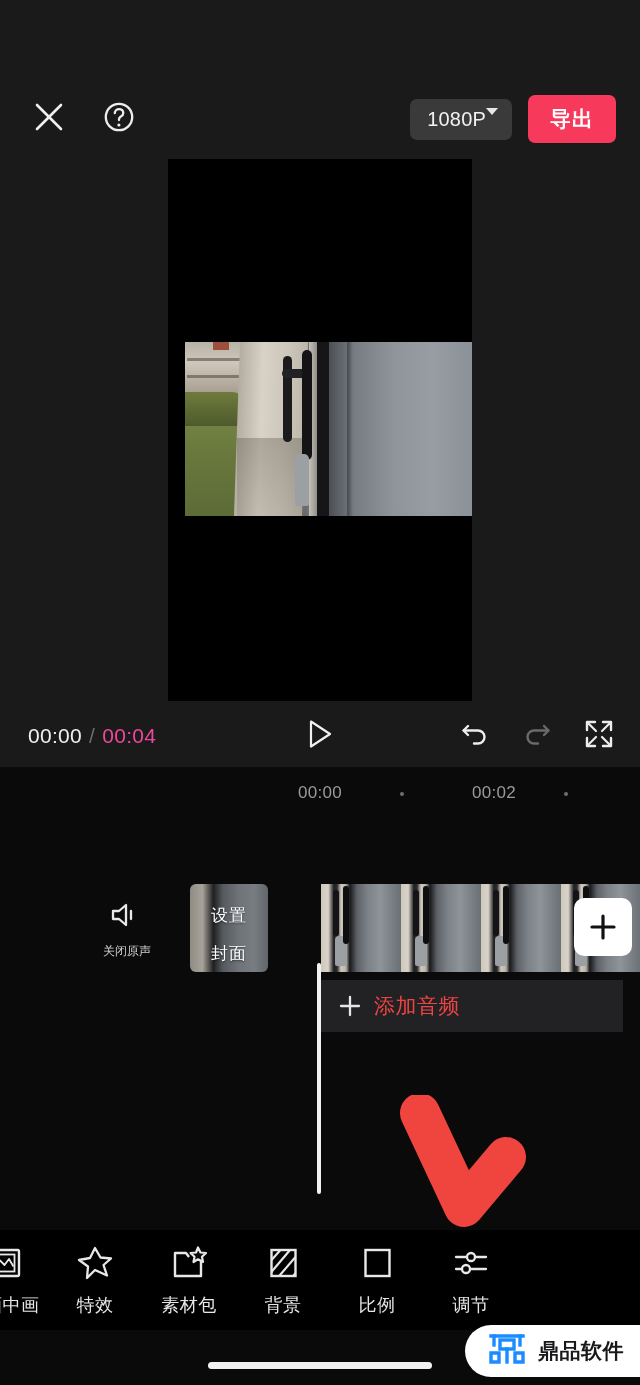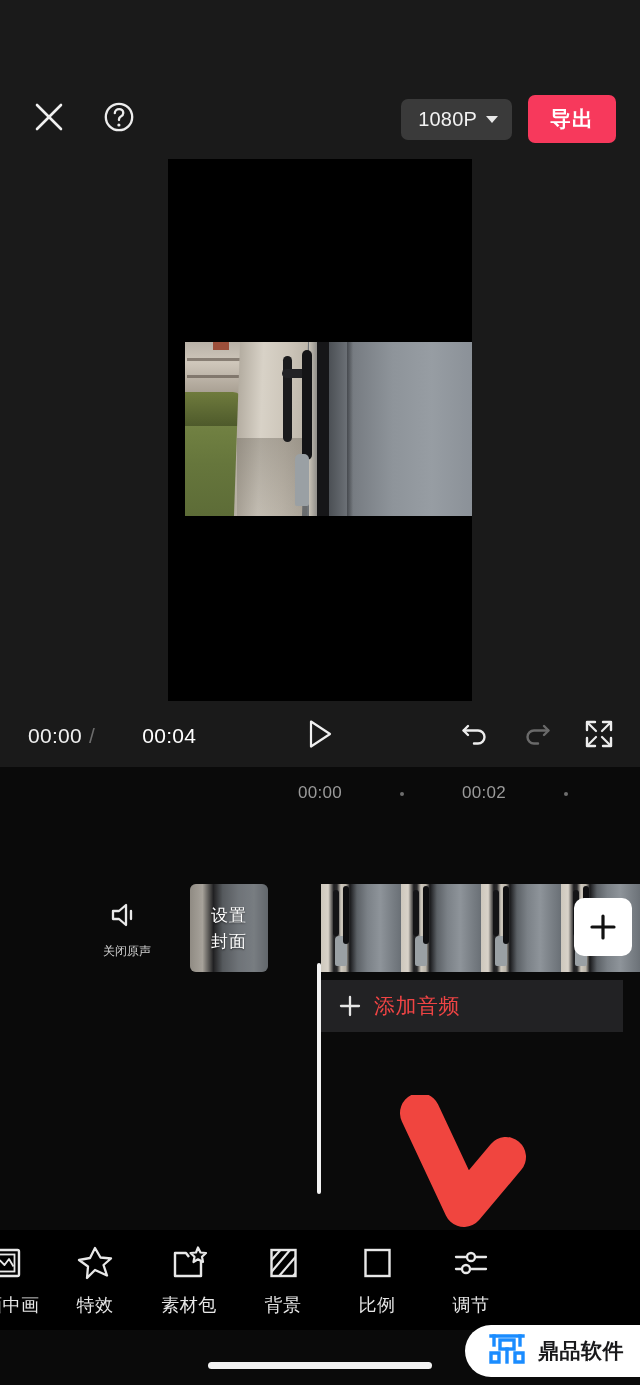--- a/index.html
+++ b/index.html
@@ -55,22 +55,20 @@
   .hdr-right {
     position: absolute;
     right: 24px; top: 0;
     height: 62px;
     display: flex;
     align-items: center;
     gap: 16px;
   }
   .res-pill {
     display: flex;
-    align-items: center;
-    gap: 9px;
     background: #3a3a3a;
     border-radius: 7px;
     padding: 9px 14px 9px 17px;
   }
   .res-pill .label {
     color: #f2f2f2;
     font-size: 20px;
     letter-spacing: 0.2px;
   }
   .caret {
@@ -200,21 +198,21 @@
   .time-readout {
     position: absolute;
     left: 28px; top: 0;
     height: 58px;
     display: flex; align-items: center; gap: 7px;
     font-size: 21px;
     letter-spacing: 0.3px;
   }
   .time-cur { color: #f0f0f0; }
   .time-sep { color: #6d6d6d; }
-  .time-total { color: #ffffff; margin-left: 40px; }
+  .time-total { color: #ec4899; }
   .play-btn {
     position: absolute;
     left: 0; right: 0; top: 0;
     margin: auto;
     width: 50px; height: 58px;
     display: flex; align-items: center; justify-content: center;
   }
   .player-right {
     position: absolute;
     right: 20px; top: 0;
@@ -286,20 +284,21 @@
     inset: 0;
     background: rgba(0,0,0,.22);
   }
   .cover-btn .ctext {
     position: relative;
     z-index: 2;
     color: #ffffff;
     font-size: 17px;
     letter-spacing: 1px;
     text-shadow: 0 1px 2px rgba(0,0,0,.6);
+    margin-top: 12px;
   }
 
   .clip {
     position: absolute;
     left: 321px; top: 2px;
     width: 319px; height: 88px;
     overflow: hidden;
     background: #101010;
     display: flex;
   }
@@ -542,21 +541,21 @@
         </div>
       </div>
     </div>
   </div>
 
   <div class="timeline-panel">
 
     <div class="ruler">
       <span class="ruler-label" style="left:298px">00:00</span>
       <span class="ruler-dot" style="left:400px"></span>
-      <span class="ruler-label" style="left:462px">00:02</span>
+      <span class="ruler-label" style="left:472px">00:02</span>
       <span class="ruler-dot" style="left:564px"></span>
     </div>
 
     <div class="track-area">
 
       <div class="audio-toggle">
         <span>
           <svg width="36" height="30" viewBox="0 0 36 30">
             <path d="M4 11 H10 L17 5 V25 L10 19 H4 Z" fill="none" stroke="#e8e8e8" stroke-width="2.3" stroke-linejoin="round"></path>
             <line x1="22" y1="11" x2="22" y2="19" stroke="#e8e8e8" stroke-width="2.3" stroke-linecap="round"></line>

